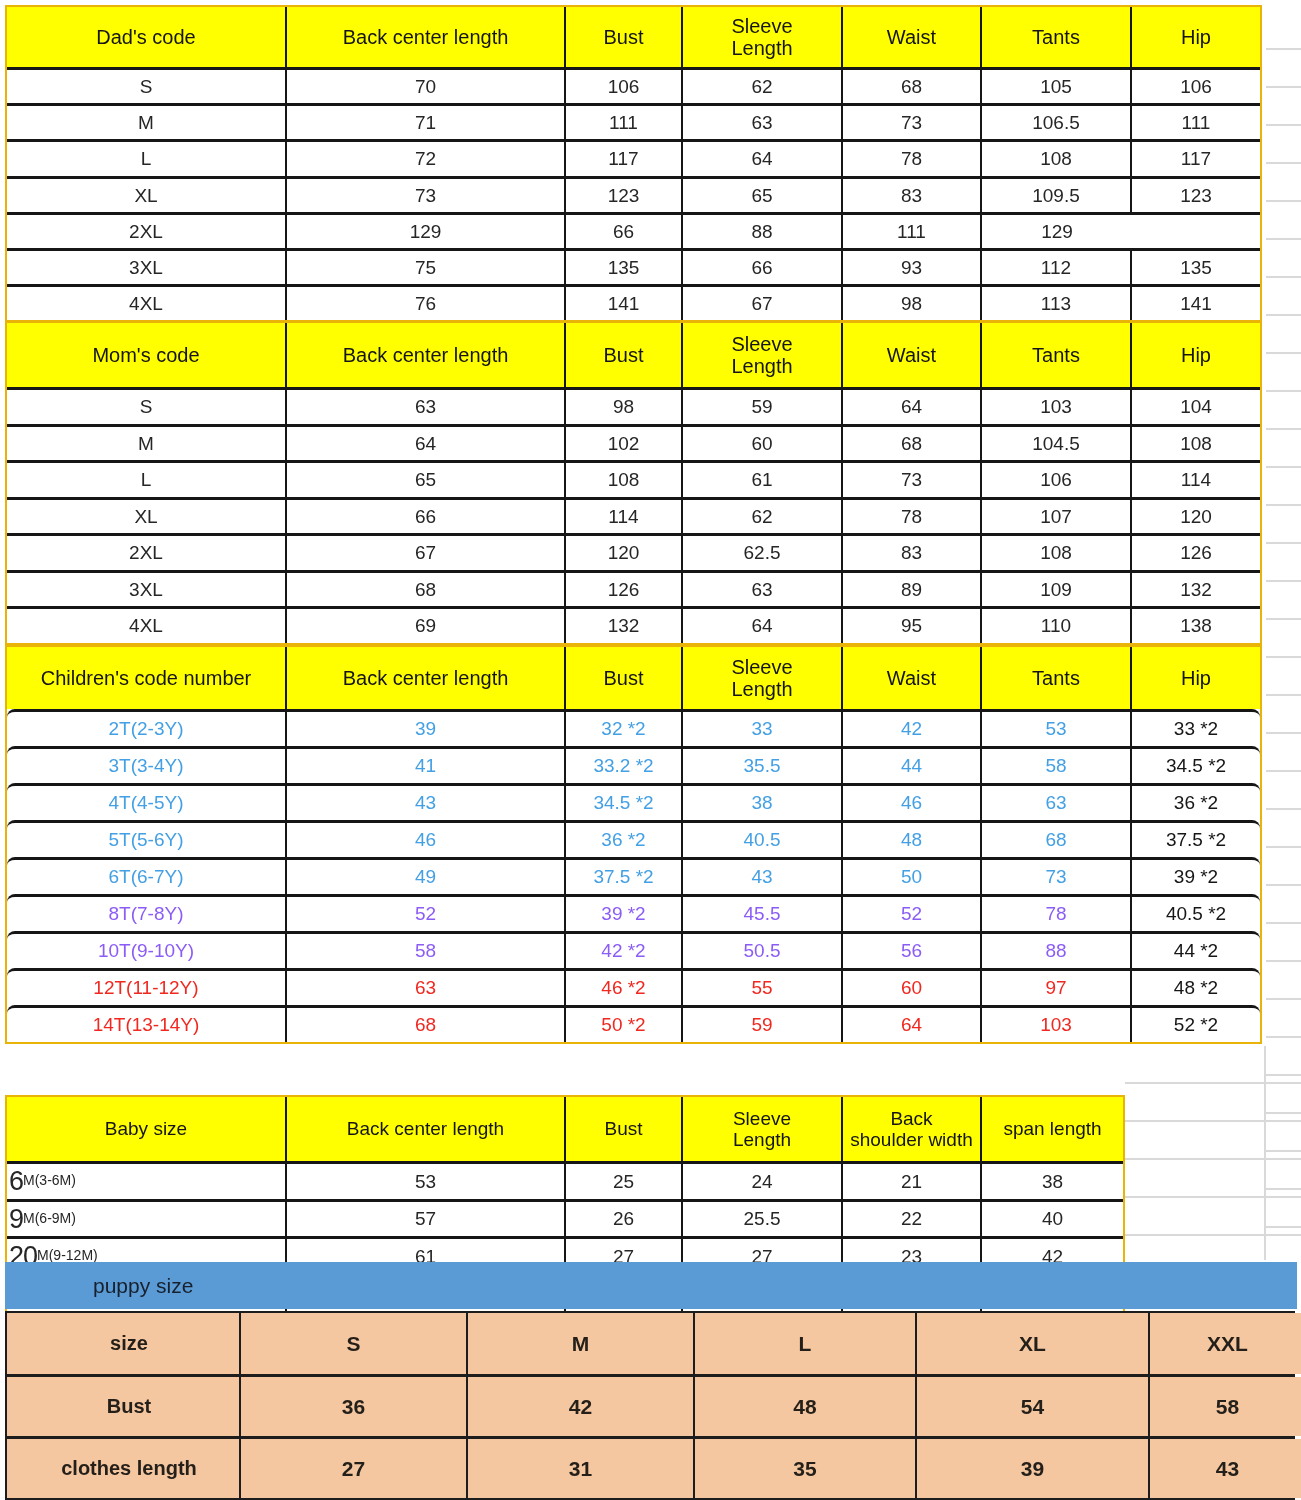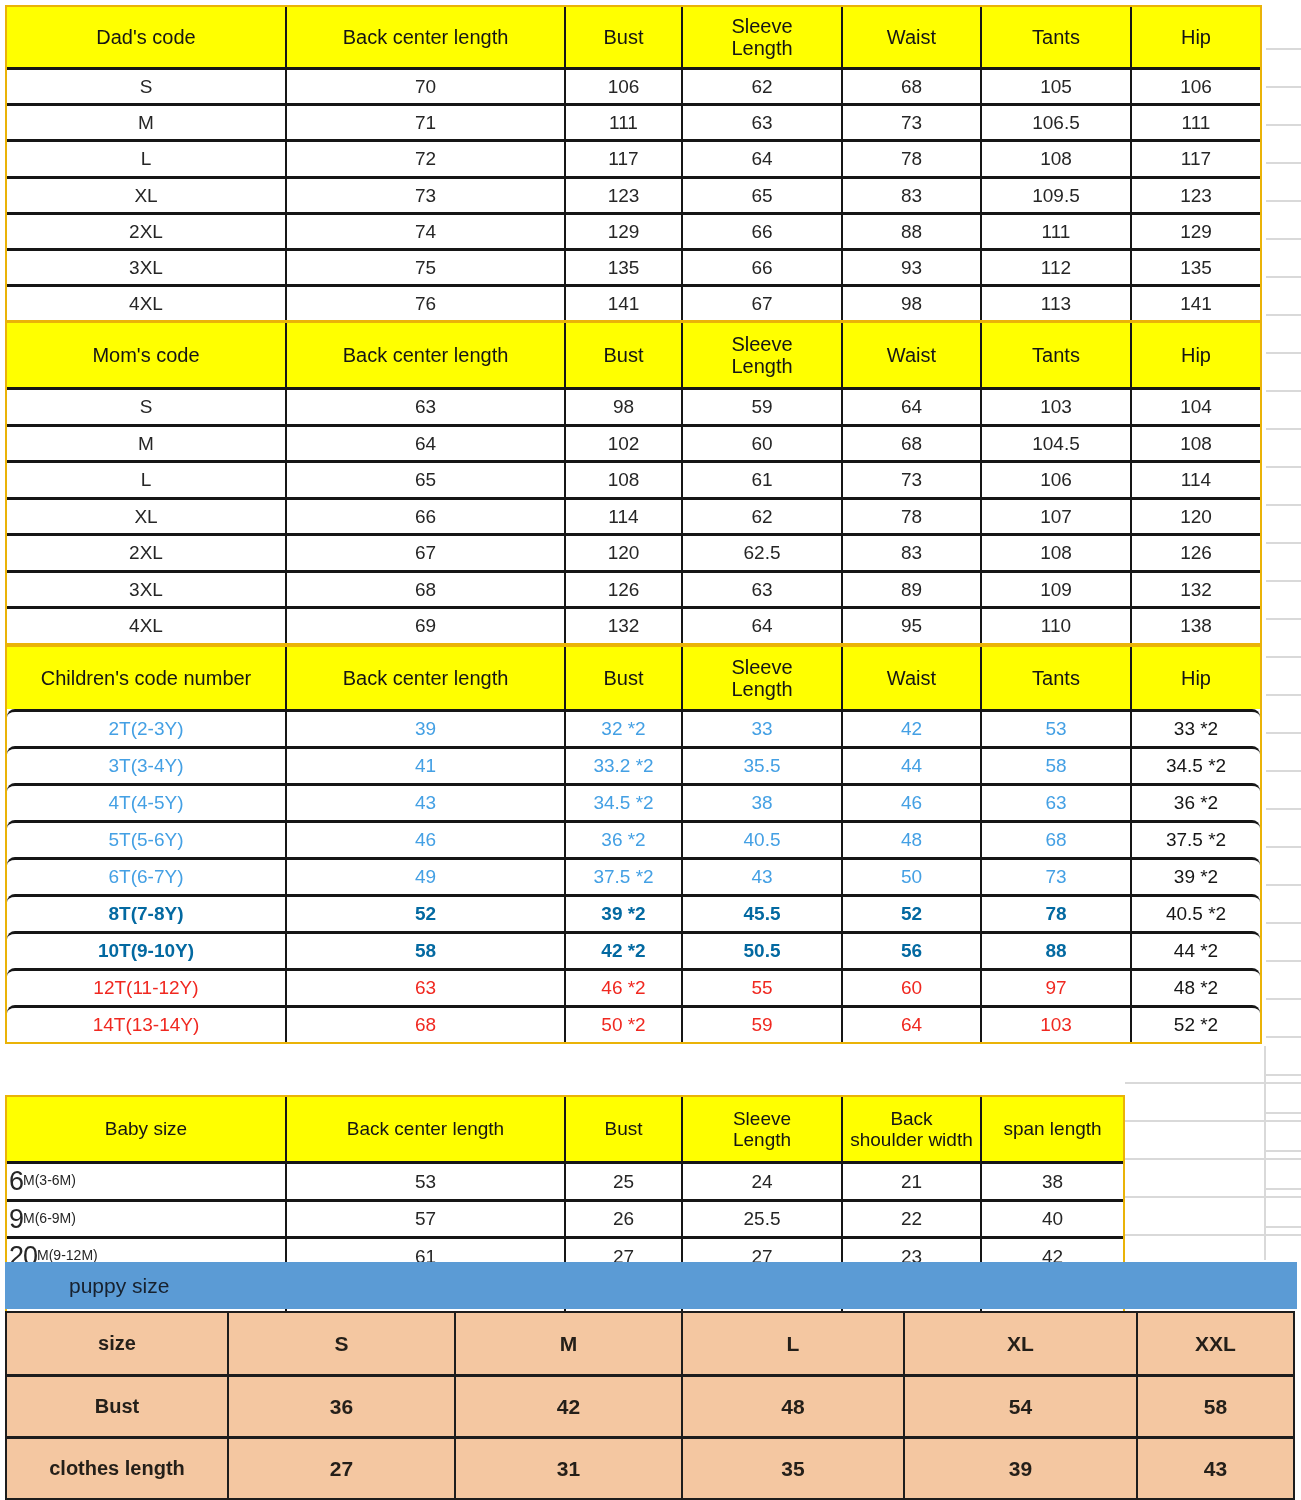--- a/index.html
+++ b/index.html
@@ -4,46 +4,46 @@
 <style>
   html,body{margin:0;padding:0;background:#ffffff;}
   .canvas{position:relative;width:1301px;height:1500px;background:#ffffff;overflow:hidden;
           font-family:"Liberation Sans", sans-serif;color:#262626;}
 
   
   .tbl{position:absolute;left:5px;border:2px solid #eab308;background:#ffffff;box-sizing:content-box;}
   .hrow,.drow{display:grid;box-sizing:border-box;}
   .adult .hrow,.adult .drow{grid-template-columns:280px 279px 117px 160px 139px 150px 128px;}
   .baby  .hrow,.baby  .drow{grid-template-columns:280px 279px 117px 160px 139px 141px;}
-  .puppy .drow{grid-template-columns:222px 227px 227px 222px 233px 155px;}
+  .puppy .drow{grid-template-columns:222px 227px 227px 222px 233px 155px;padding-left:12px;}
   .cell{display:flex;align-items:center;justify-content:center;border-right:2px solid #161616;
         text-align:center;white-space:pre-line;line-height:1.12;overflow:hidden;}
   .hrow .cell:last-child,.drow .cell:last-child{border-right:none;}
   .hrow .cell{background:#ffff00;font-size:20px;color:#151515;}
   .drow{border-top:3px solid #161616;}
   .drow .cell{font-size:19px;}
 
   
   #tbl-0{top:5px;width:1253px;}   #tbl-0 .hrow{height:60px;} #tbl-0 .drow{height:36.2px;}
   #tbl-1{top:321px;width:1253px;} #tbl-1 .hrow{height:64px;} #tbl-1 .drow{height:36.5px;}
   #tbl-2{top:645px;width:1253px;} #tbl-2 .hrow{height:62px;} #tbl-2 .drow{height:37px;border-radius:8px;}
   #tbl-3{top:1095px;width:1116px;}#tbl-3 .hrow{height:64px;} #tbl-3 .drow{height:37.5px;}
   #tbl-3 .hrow .cell{font-size:19px;}
   #tbl-3 .label-cell{justify-content:flex-start;padding-left:2px;}
   .label-big{font-size:27px;font-weight:400;letter-spacing:-1px;}
   .label-rest{font-size:14px;}
 
   
-  .tone-dark{color:#262626;} .tone-blue{color:#44a0e4;} .tone-navy{color:#0369a1;font-weight:bold;}
+  .tone-dark{color:#262626;} .tone-blue{color:#44a0e4;} .tone-navy{color:#8b5cf6;}
   .tone-red{color:#f02820;}  .tone-black{color:#161616;}
 
   
   .bluebar{position:absolute;left:5px;top:1262px;width:1292px;height:47px;background:#5b9bd5;
            display:flex;align-items:center;}
-  .bluebar span{margin-left:64px;font-size:21px;color:#17212e;}
+  .bluebar span{margin-left:88px;font-size:21px;color:#17212e;}
 
   
   #tbl-puppy{top:1311px;width:1286px;border-color:#1d1d1d;background:#f4c7a1;}
   #tbl-puppy .drow{border-top:3px solid #1d1d1d;}
   #tbl-puppy .drow:first-child{border-top:none;height:61px;}
   #tbl-puppy .drow{height:62px;}
   #tbl-puppy .cell{border-right:2px solid #1d1d1d;background:#f4c7a1;color:#241f19;}
   #tbl-puppy .cell:last-child{border-right:none;}
   #tbl-puppy .p-label{font-size:20px;font-weight:700;}
   #tbl-puppy .p-value{font-size:21px;font-weight:700;}
@@ -101,21 +101,20 @@
         <div class="cell tone-dark">XL</div>
         <div class="cell tone-dark">73</div>
         <div class="cell tone-dark">123</div>
         <div class="cell tone-dark">65</div>
         <div class="cell tone-dark">83</div>
         <div class="cell tone-dark">109.5</div>
         <div class="cell tone-dark">123</div>
       </div>
       <div class="drow">
         <div class="cell tone-dark">2XL</div>
-        <div class="cell tone-dark">74</div>
         <div class="cell tone-dark">129</div>
         <div class="cell tone-dark">66</div>
         <div class="cell tone-dark">88</div>
         <div class="cell tone-dark">111</div>
         <div class="cell tone-dark">129</div>
       </div>
       <div class="drow">
         <div class="cell tone-dark">3XL</div>
         <div class="cell tone-dark">75</div>
         <div class="cell tone-dark">135</div>

